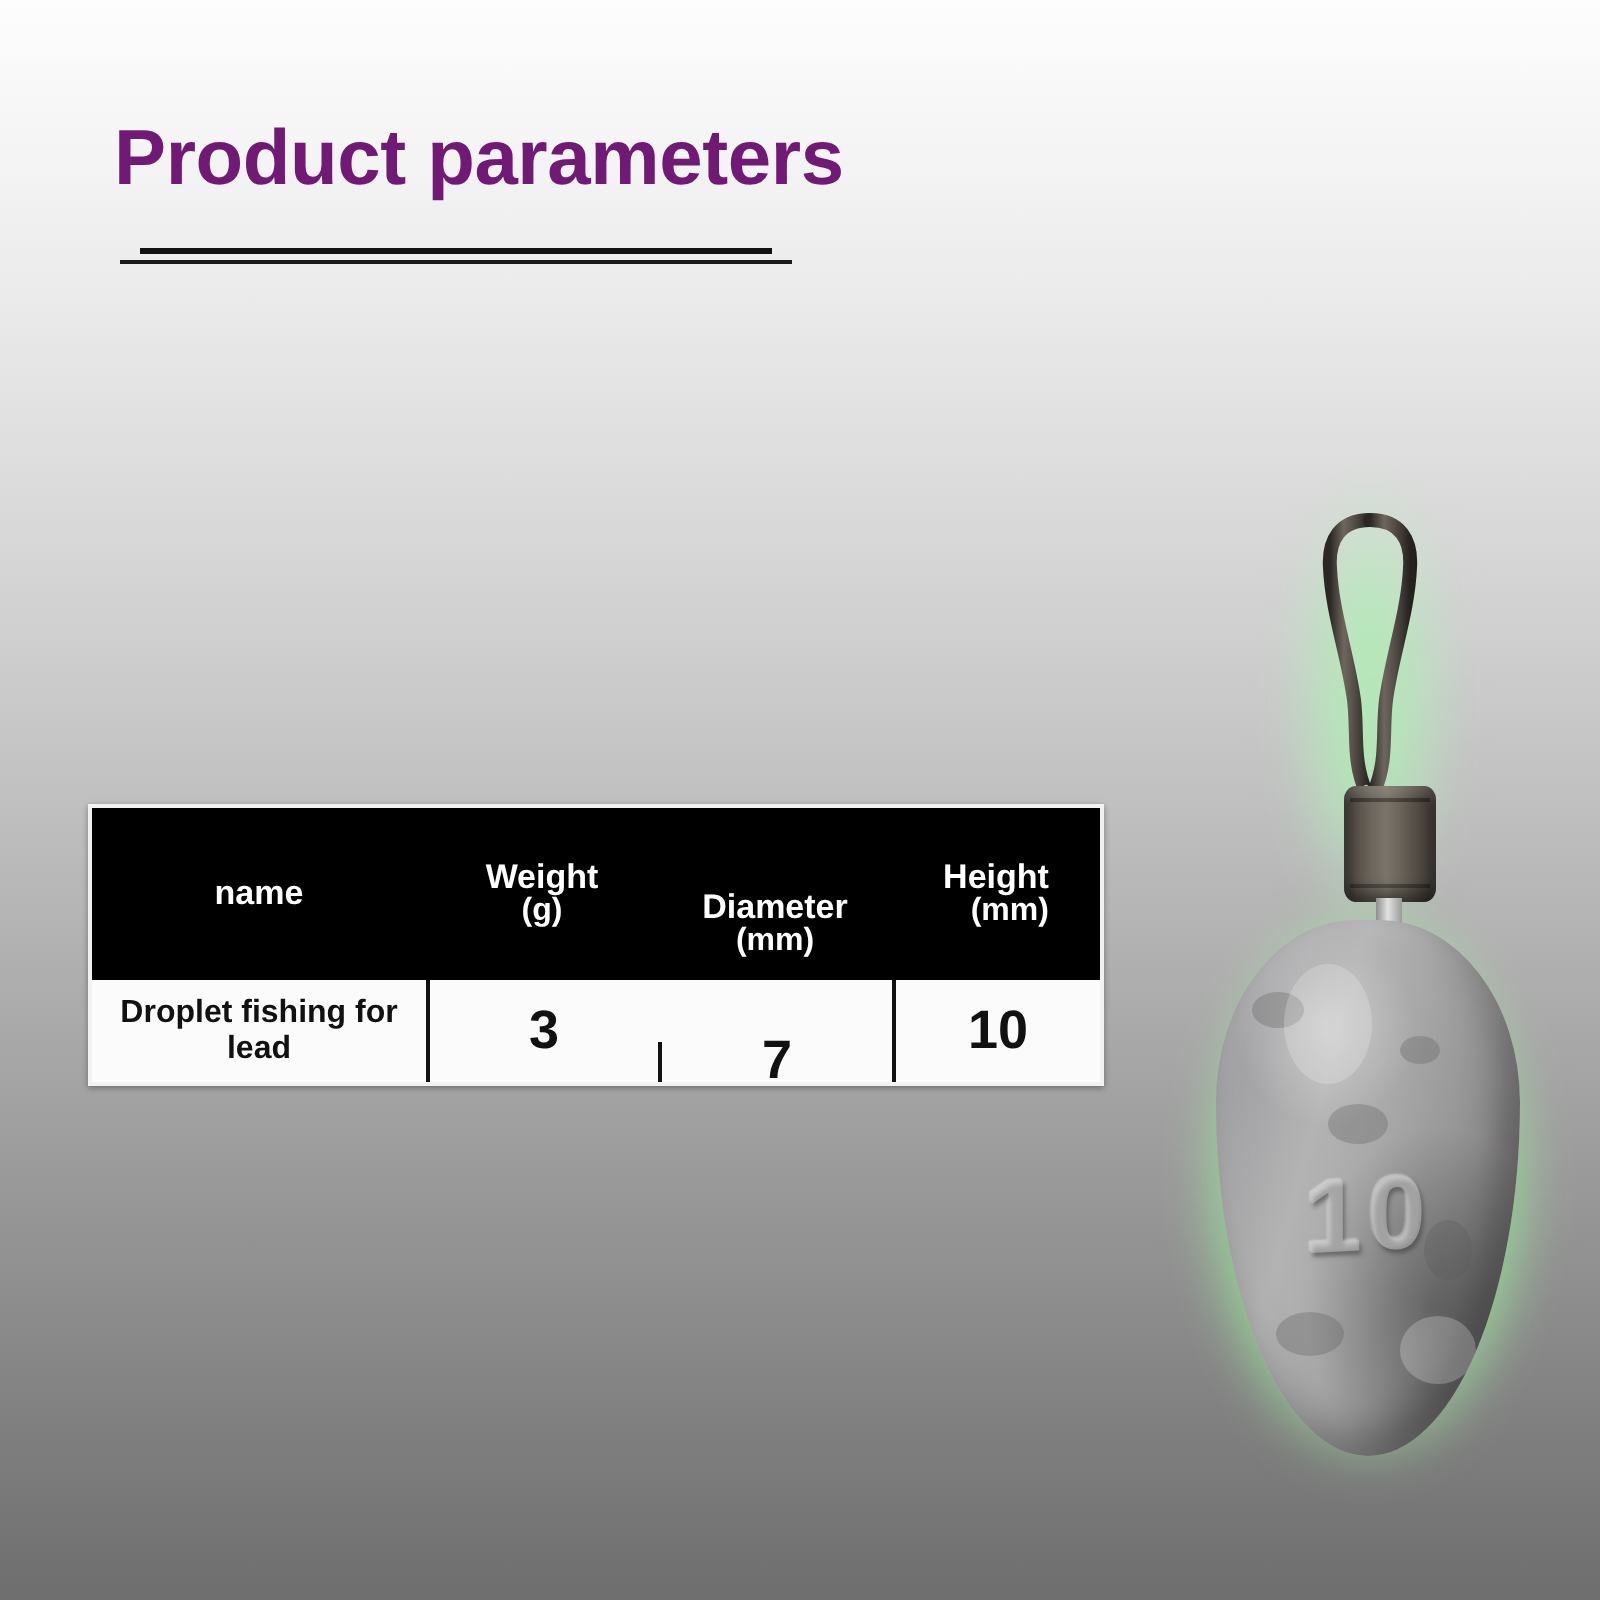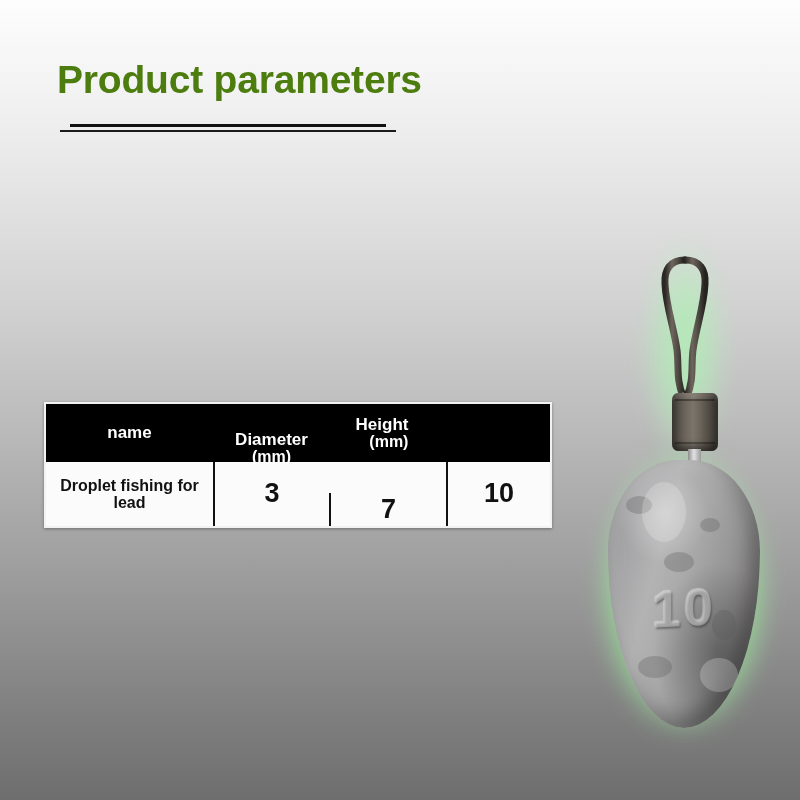--- a/index.html
+++ b/index.html
@@ -10,38 +10,38 @@
     background:linear-gradient(to bottom,
        #fdfdfd 0%, #f4f4f4 10%, #e9e9e9 20%, #dcdcdc 30%,
        #cfcfcf 40%, #c0c0c0 50%, #b0b0b0 60%, #a0a0a0 70%,
        #8f8f8f 80%, #7e7e7e 90%, #6e6e6e 100%);
   }
   #stage{position:absolute;inset:0;}
 
   
   .title{
     position:absolute;left:57px;top:58px;
-    font-size:39px;font-weight:bold;color:#4d7c0f;
+    font-size:39px;font-weight:bold;color:#701a75;
     letter-spacing:-0.2px;line-height:1.15;
     white-space:nowrap;
   }
   .rule-a{position:absolute;left:70px;top:124px;width:316px;height:3px;background:#111;}
   .rule-b{position:absolute;left:60px;top:130px;width:336px;height:2px;background:#1b1b1b;}
 
   
   .table{
     position:absolute;left:44px;top:402px;width:508px;
     box-shadow:0 1px 3px rgba(0,0,0,.35);
   }
   .thead{
-    display:flex;background:#000;height:60px;
+    display:flex;background:#000;height:88px;
     border:2px solid #f2f2f2;border-bottom:none;box-sizing:border-box;
   }
   .tbody{
-    display:flex;background:#fbfbfb;height:66px;
+    display:flex;background:#fbfbfb;height:53px;
     border:2px solid #f2f2f2;border-top:none;box-sizing:border-box;
   }
   .th,.td{
     display:flex;align-items:center;justify-content:center;
     text-align:center;box-sizing:border-box;
   }
   .th{color:#fff;font-weight:bold;font-size:17px;line-height:1.05;}
   .td{color:#111;font-weight:bold;line-height:1.08;}
   .c-name{width:167px;}
   .c-w{width:116px;}
@@ -140,20 +140,26 @@
 
   <div class="title">Product parameters</div>
   <div class="rule-a"></div>
   <div class="rule-b"></div>
 
   <div class="table">
 
     <div class="thead">
       <div class="th c-name">
         <span>name</span>
+      </div>
+      <div class="th c-w">
+        <div>
+          <span>Weight</span>
+          <sub>(g)</sub>
+        </div>
       </div>
       <div class="th c-d">
         <div>
           <span>Diameter</span>
           <sub>(mm)</sub>
         </div>
       </div>
       <div class="th c-h">
         <div>
           <span>Height</span>

